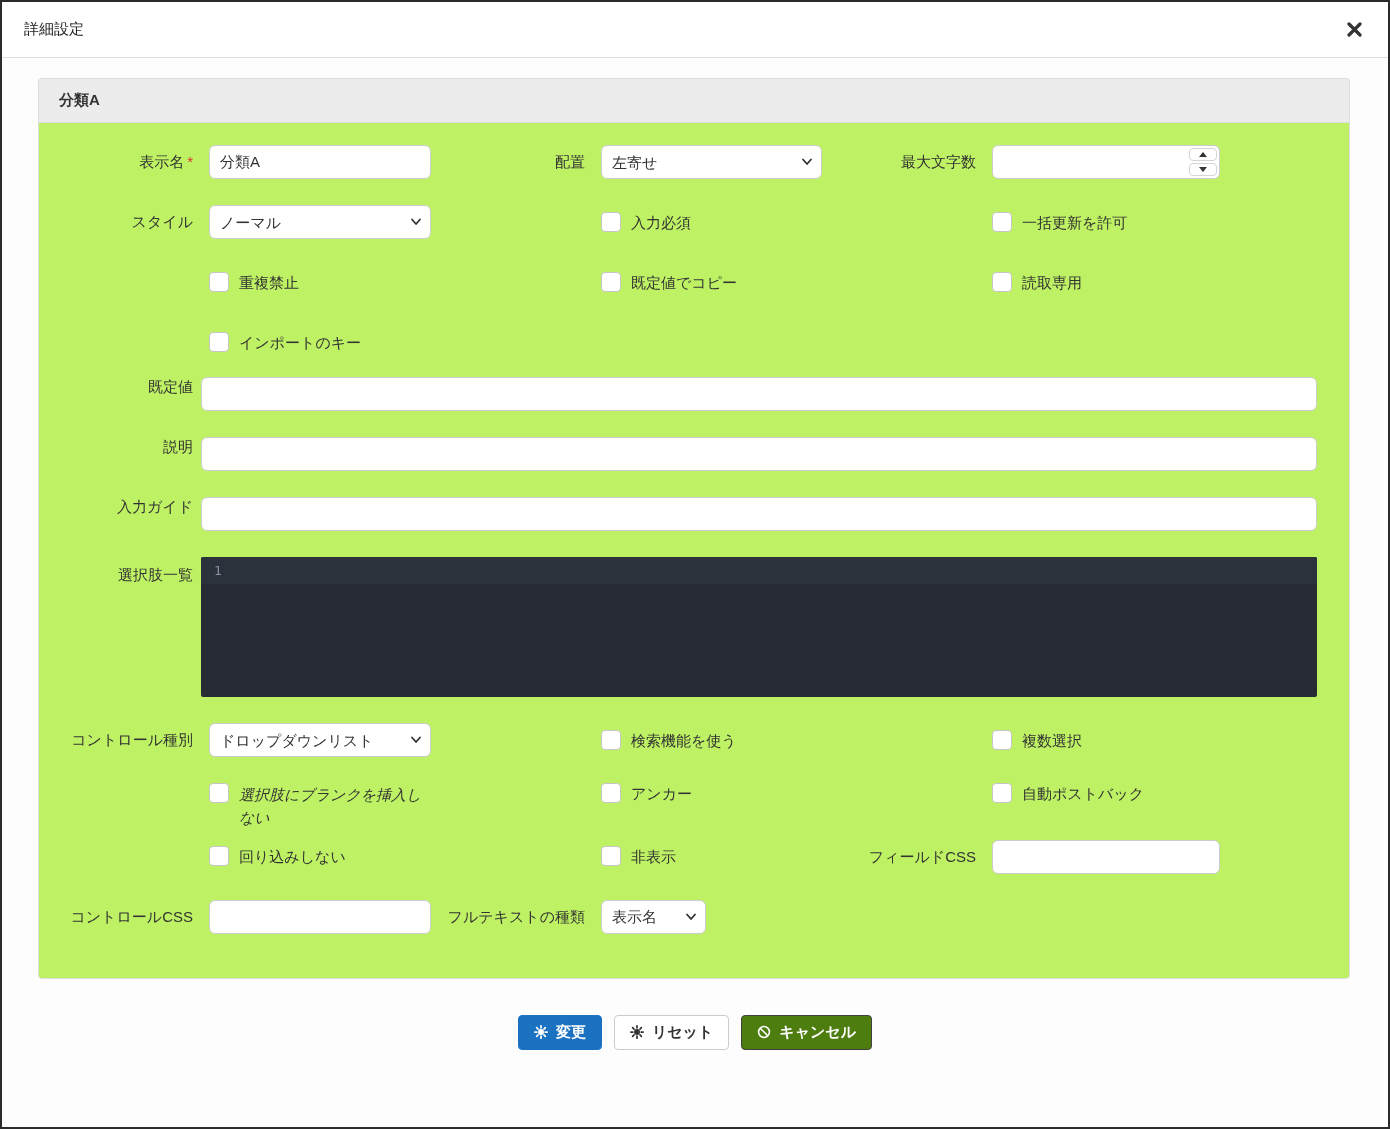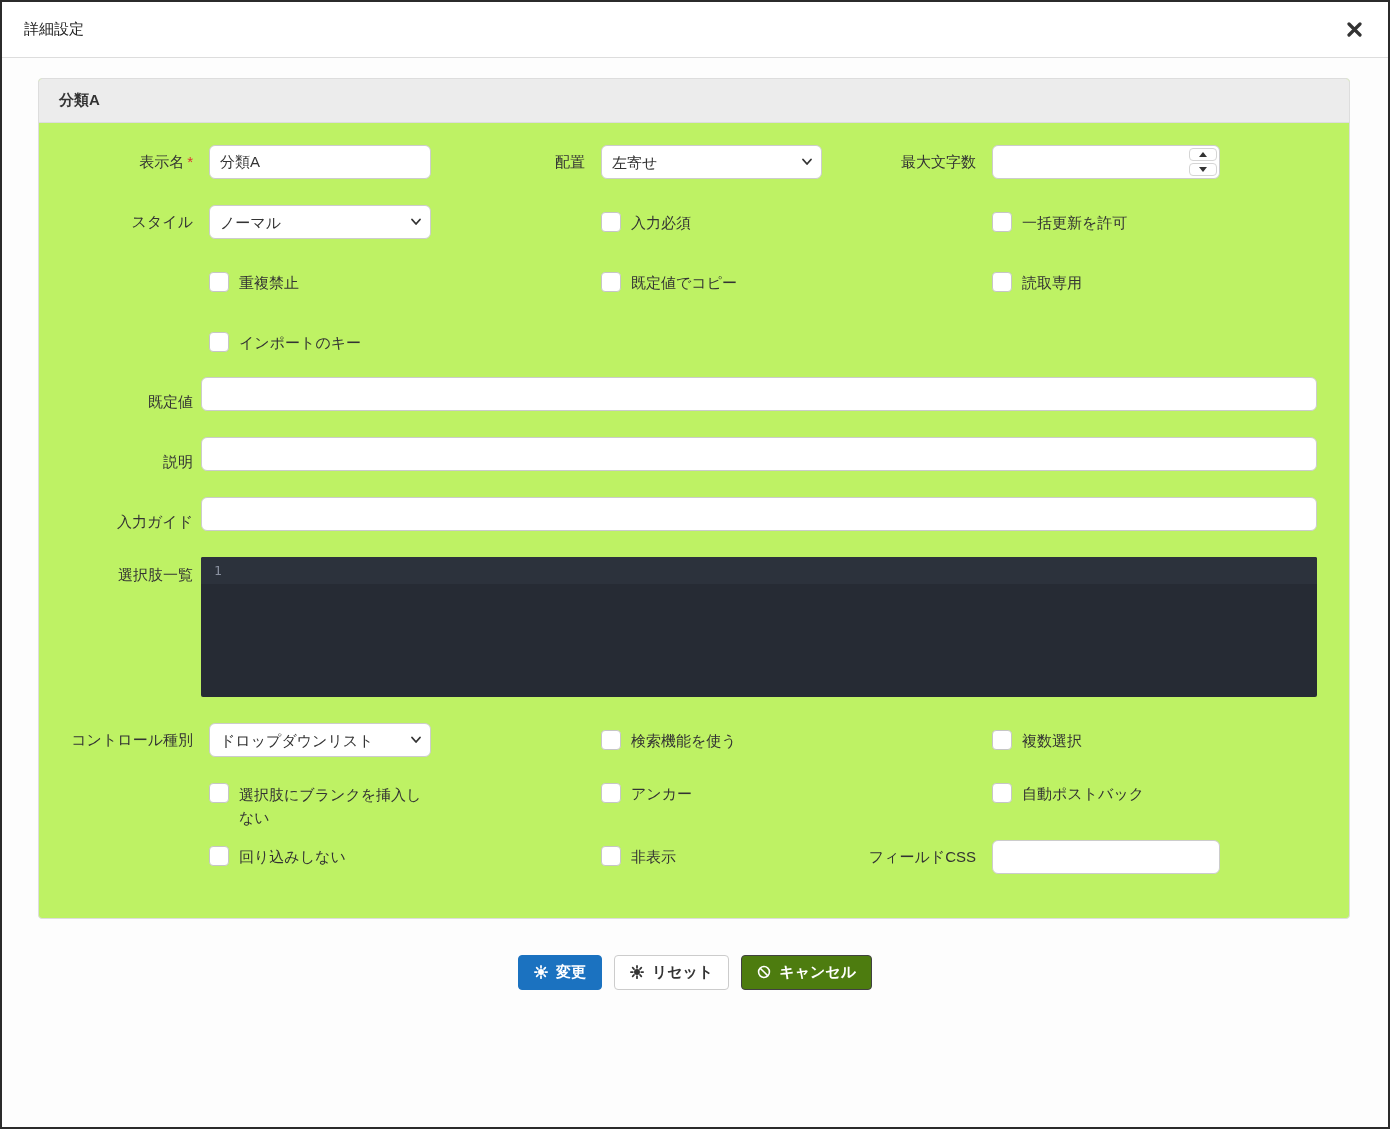--- a/index.html
+++ b/index.html
@@ -62,21 +62,21 @@
     display:flex; align-items:center;
     padding:0 20px; font-weight:bold; color:#333;
   }
   .fieldset-body { padding:22px 0 44px 0; }
   .row {
     display:grid; grid-template-columns:392px 391px 1fr;
     margin-bottom:26px; align-items:flex-start;
   }
   .row:last-child { margin-bottom:0; }
   .cell { display:flex; align-items:center; min-height:34px;gap:8px; }
-  .row-full { display:flex; margin-bottom:26px; align-items:flex-end; }
+  .row-full { display:flex; margin-bottom:26px; align-items:flex-start; }
   .row-full .control-full { flex:1; margin-right:32px; }
   .lbl {
     width:162px; flex:0 0 162px;
     text-align:right; padding-right:8px;
     color:#333; line-height:1.3;
   }
   .req { color:#e03131; margin-left:3px; }
   .txt, .sel-wrap select {
     height:34px; border:1px solid #ccc; border-radius:6px;
     background:#fff; color:#333; font-size:15px;
@@ -110,21 +110,21 @@
   .arrow-down { width:0; height:0; border-left:4px solid transparent; border-right:4px solid transparent; border-top:5px solid #333; }
   
   .cb-wrap { display:flex; align-items:flex-start; cursor:pointer; }
   .cb {
     appearance:none; -webkit-appearance:none;
     width:20px; height:20px; flex:0 0 20px;
     border:1px solid #c6c6c6; border-radius:4px;
     background:#fff; cursor:pointer; margin:0 10px 0 0;
   }
   .cb-label { color:#333; line-height:21px; }
-  .cb-label.wrap2 { max-width:230px; line-height:1.55; }
+  .cb-label.wrap2 { max-width:230px; line-height:1.55;font-style:italic; }
   
   .editor-row { display:flex; margin-bottom:26px; }
   .editor-row .lbl { padding-top:8px; }
   .editor {
     flex:1; margin-right:32px; height:140px;
     background:#262b34; border-radius:2px;
     font-family:"DejaVu Sans Mono", monospace;
     overflow:hidden; cursor:text;
   }
   .editor-line {
@@ -345,20 +345,36 @@
             <input type="checkbox" class="cb" style="">
             <span class="cb-label">非表示</span>
           </label>
         </div>
         <div class="cell">
           <span class="lbl">フィールドCSS</span>
           <input class="txt" value="" style="">
         </div>
       </div>
 
+      <div class="row">
+        <div class="cell">
+          <span class="lbl">コントロールCSS</span>
+          <input class="txt" value="" style="">
+        </div>
+        <div class="cell">
+          <span class="lbl">フルテキストの種類</span>
+          <span class="sel-wrap small">
+            <select><option>表示名</option></select>
+            <svg class="sel-chevron" width="12" height="8" viewBox="0 0 12 8">
+                <path d="M2 1.5 L6 6 L10 1.5" fill="none" stroke="#333" stroke-width="1.8" stroke-linecap="round" stroke-linejoin="round"></path>
+              </svg>
+          </span>
+        </div>
+        <div class="cell"></div>
+      </div>
 
     </div>
   </div>
 
   <div class="dlg-footer">
     <button class="btn btn-primary">
       <span class="icon">
         <svg width="14" height="14" viewBox="0 0 16 16">
             <path d="M8 1v2.2M8 12.8V15M1 8h2.2M12.8 8H15M3.05 3.05l1.55 1.55M11.4 11.4l1.55 1.55M12.95 3.05L11.4 4.6M4.6 11.4l-1.55 1.55" stroke="#fff" stroke-width="2" stroke-linecap="round"></path>
             <circle cx="8" cy="8" r="3.4" fill="#fff"></circle>

